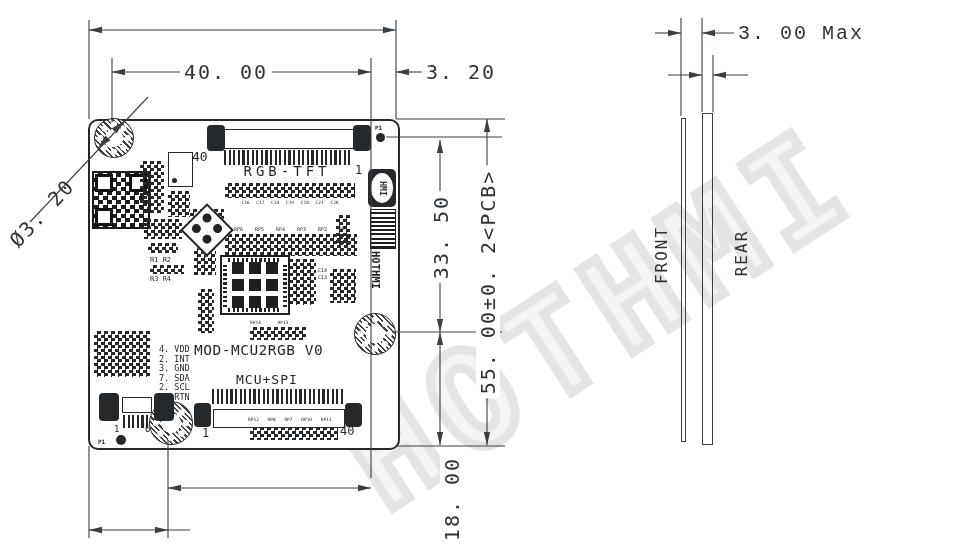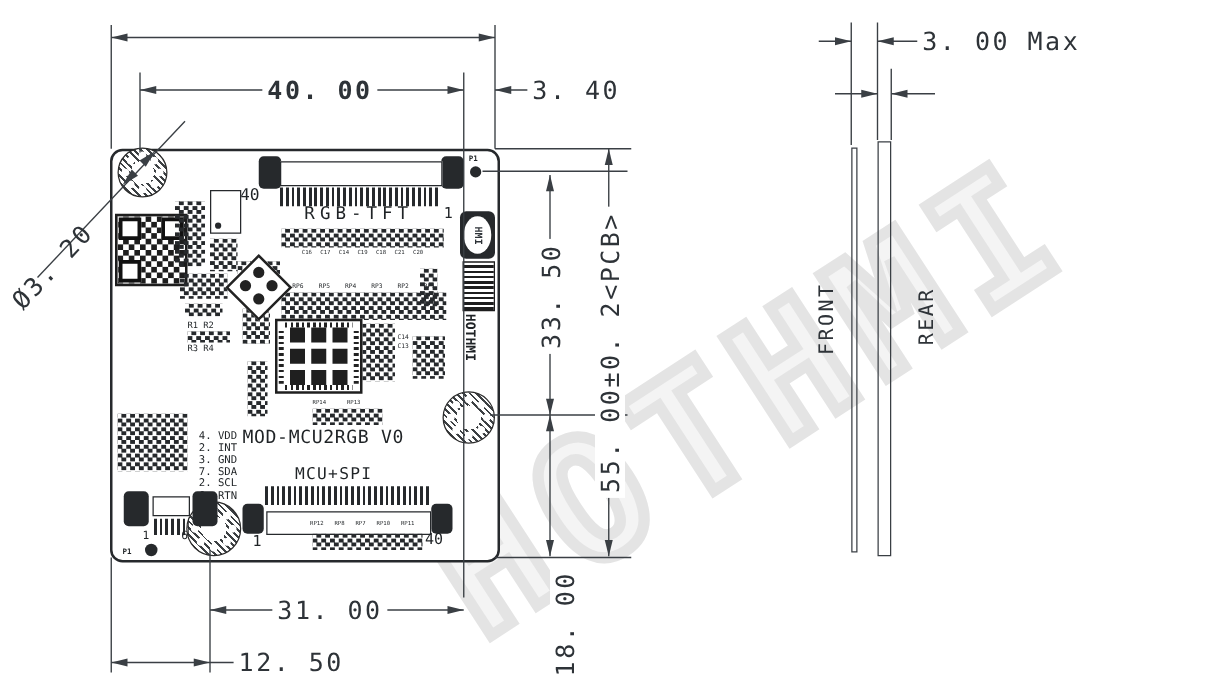--- a/index.html
+++ b/index.html
@@ -118,29 +118,27 @@
         <polygon points="487,445 483.8,432 490.2,432"></polygon>
       <polygon points="681,33 668,29.8 668,36.2"></polygon>
         <polygon points="702,33 715,29.8 715,36.2"></polygon>
       <polygon points="702,75 689,71.8 689,78.2"></polygon>
         <polygon points="713,75 726,71.8 726,78.2"></polygon>
       <polygon points="98,148 110.4,140.6 105.4,135.6"></polygon>
         <polygon points="124,121 116.6,133.4 111.6,128.4"></polygon>
     </g>
   </svg>
 
-  <div class="dimtext" style="left:256px;top:72px;font-weight:bold;">40. 00</div>
-  <div class="dimtext" style="left:461px;top:72px;">3. 40</div>
+  <div class="dimtext" style="left:226px;top:72px;">40. 00</div>
+  <div class="dimtext" style="left:461px;top:72px;">3. 20</div>
   <div class="dimtext rot" style="left:441px;top:237px;">33. 50</div>
   <div class="dimtext rot" style="left:488px;top:282px;">55. 00±0. 2&lt;PCB&gt;</div>
   <div class="dimtext rot" style="left:452px;top:499px;">18. 00</div>
-  <div class="dimtext" style="left:264px;top:488px;">31. 00</div>
-  <div class="dimtext" style="left:233px;top:530px;">12. 50</div>
   <div class="dimtext" style="left:42px;top:213px;transform:translate(-50%,-50%) rotate(-47deg);background:transparent;">Ø3. 20</div>
-  <div class="dimtext" style="left:801px;top:33px;">3. 00 Max</div>
+  <div class="dimtext" style="left:801px;top:33px;font-family:Liberation Mono, monospace;">3. 00 Max</div>
 
   <div class="bar" style="left:681px;top:118px;width:3px;height:322px;"></div>
   <div class="bar" style="left:702px;top:113px;width:9px;height:330px;"></div>
   <div class="sidelabel" style="left:661px;top:255px;">FRONT</div>
   <div class="sidelabel" style="left:741px;top:253px;">REAR</div>
 
   <div id="board">
 
     <div class="hole" style="left:4px;top:-3px;width:38px;height:38px;"></div>
     <div class="hole" style="left:59px;top:280px;width:42px;height:42px;"></div>

